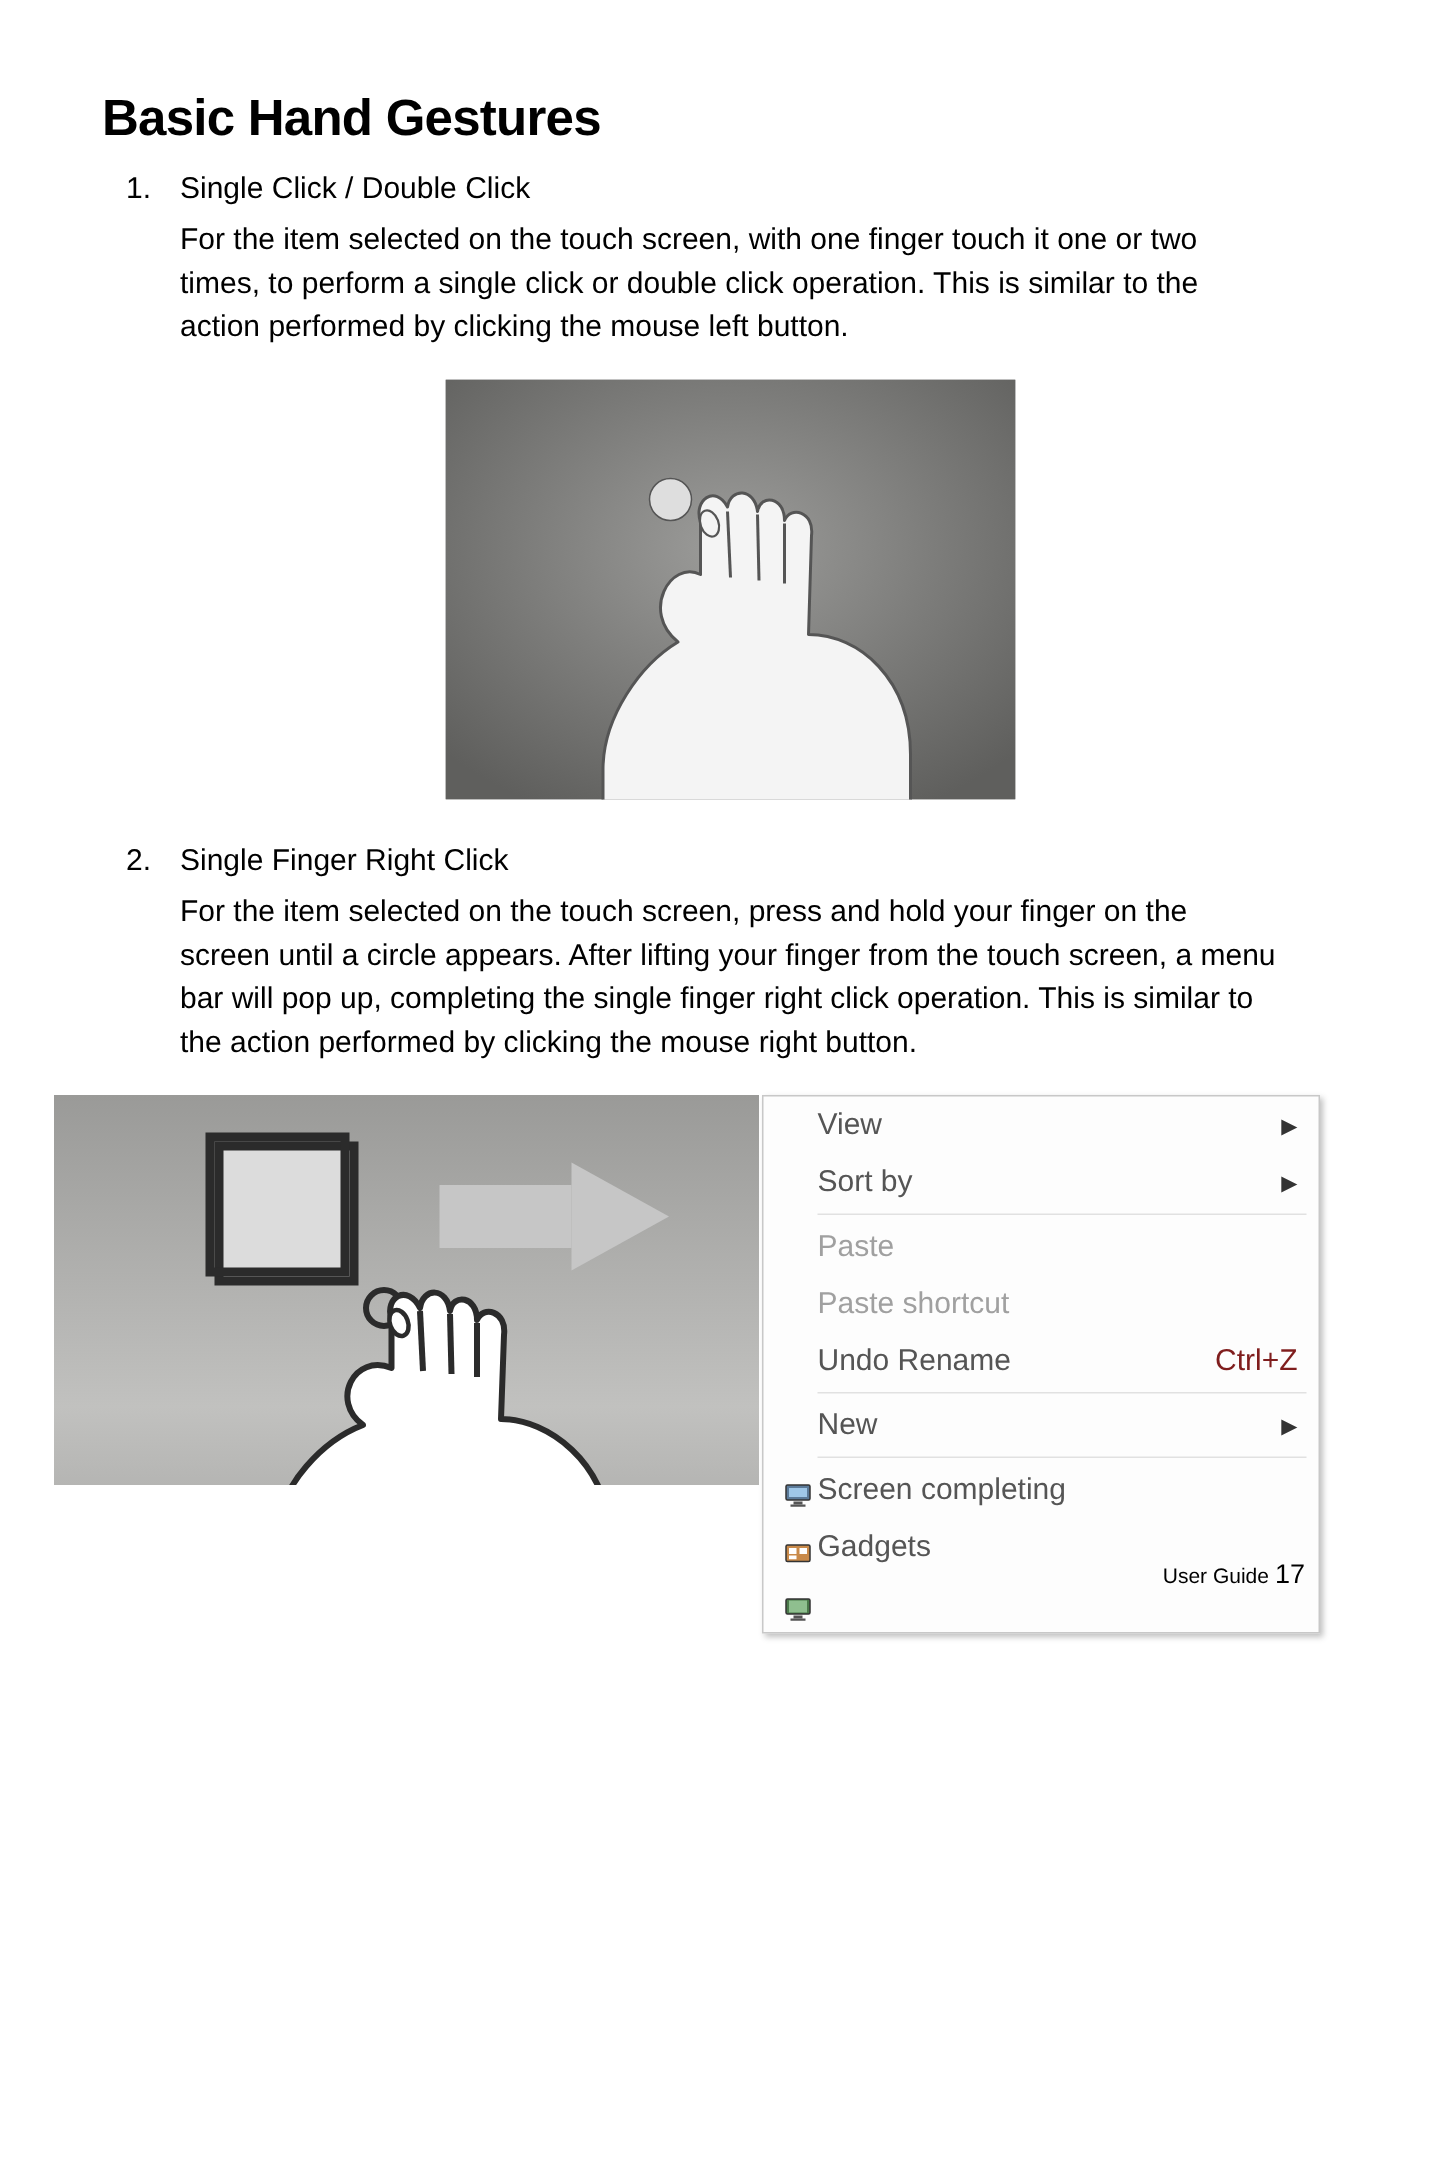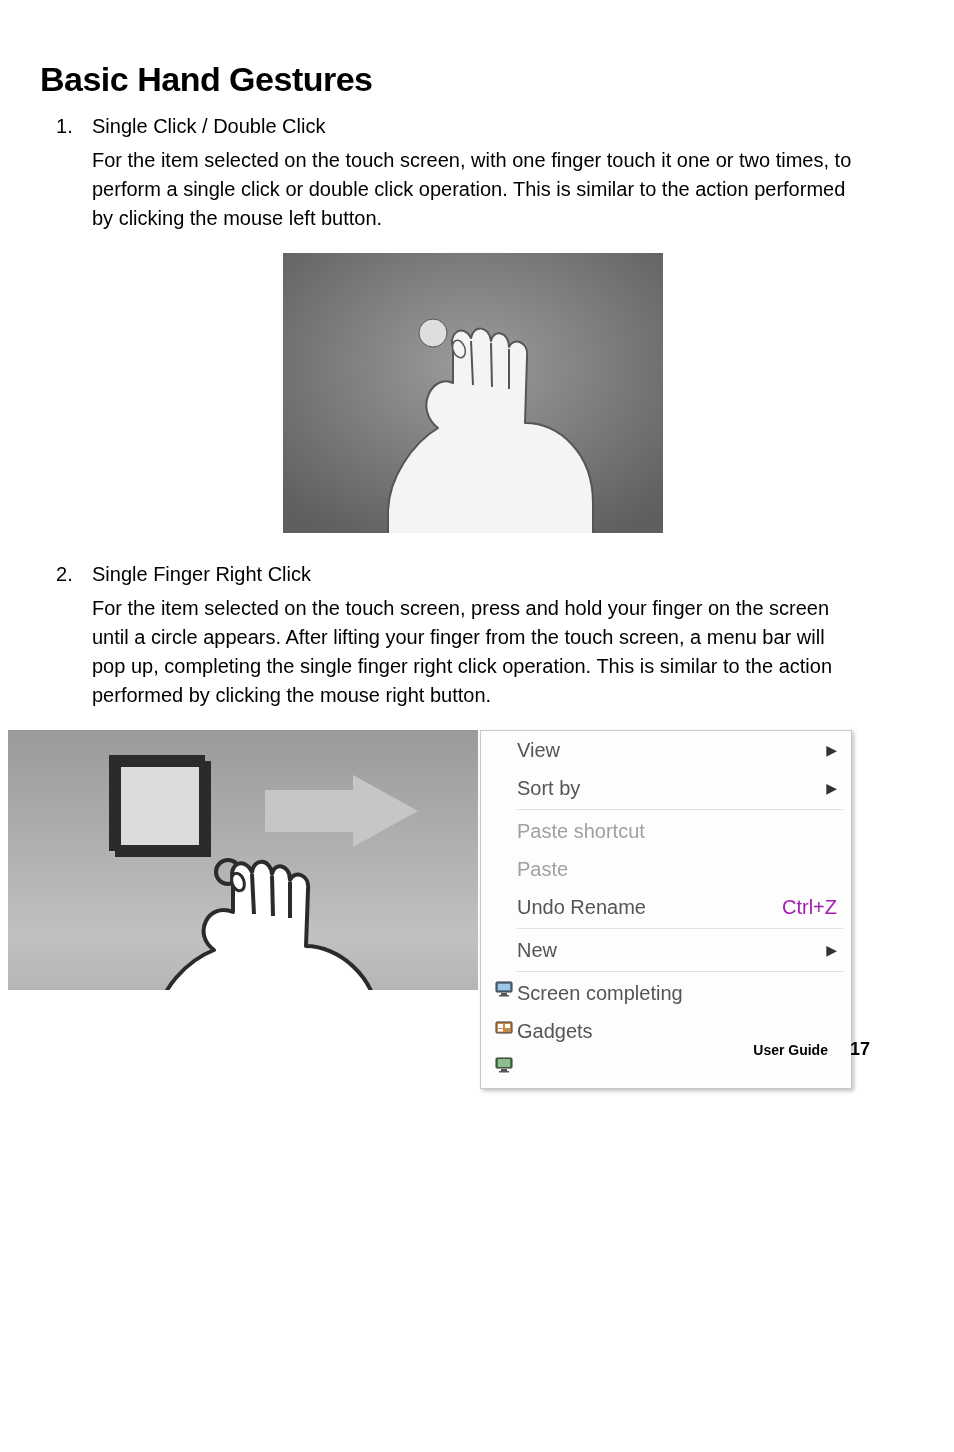--- a/index.html
+++ b/index.html
@@ -7,21 +7,21 @@
     padding: 0;
     background: #ffffff;
     font-family: "Helvetica Neue", Helvetica, Arial, sans-serif;
     color: #000;
   }
   .page {
     width: 954px;
     height: 1120px;
     position: relative;
     box-sizing: border-box;
-    padding: 60px 84px 40px 40px;
+    padding: 60px 84px 40px 68px;
   }
   .title {
     font-size: 34px;
     font-weight: 700;
     letter-spacing: -0.5px;
     margin: 0 0 12px 0;
   }
   .list {
     list-style: none;
     margin: 16px;
@@ -81,39 +81,39 @@
     width: 370px;
     background: #fdfdfd;
     border: 1px solid #c8c8c8;
     box-shadow: 2px 2px 4px rgba(0,0,0,0.25);
     font-family: "Segoe UI", Tahoma, sans-serif;
     font-size: 20px;
     color: #555;
   }
   .context-menu .mi {
     display:flex;
-    align-items:flex-start;
+    align-items:flex-end;
     padding: 6px 14px 6px 10px;
     height: 26px;
     line-height: 26px;
     position: relative;
   }
   .context-menu .mi .icon-slot {
     width: 26px;
     display:flex;
     align-items:center;
     justify-content:center;
     flex:0 0 26px;
   }
   .context-menu .mi .label {
     flex: 1 1 auto;
   }
   .context-menu .mi .shortcut {
     flex: 0 0 auto;
-    color: #a21caf;
+    color: #7f1d1d;
   }
   .context-menu .mi .arrow {
     flex: 0 0 auto;
     width: 12px;
     text-align:right;
     color:#333;
     font-size: 14px;
   }
   .context-menu .mi.disabled .label,
   .context-menu .mi.disabled .shortcut,
@@ -125,22 +125,21 @@
     border-top: 1px solid #e1e1e1;
     margin: 2px 8px 2px 36px;
   }
   .footer {
     position: absolute;
     bottom: 60px;
     right: 84px;
     font-size: 14px;
     display:flex;
     align-items:baseline;
-    gap: 22px;
-    font-weight: bold;
+    gap: 4px;
   }
   .footer .pagenum {
     font-size: 18px;
   }
 </style>
 </head>
 <body>
 
 <div class="page">
 
@@ -234,25 +233,25 @@
               <span class="arrow">▶</span>
             </div>
             <div class="mi">
               <span class="icon-slot"></span>
               <span class="label">Sort by</span>
               <span class="arrow">▶</span>
             </div>
             <hr>
             <div class="mi disabled">
               <span class="icon-slot"></span>
+              <span class="label">Paste</span>
+            </div>
+            <div class="mi disabled">
+              <span class="icon-slot"></span>
               <span class="label">Paste shortcut</span>
-            </div>
-            <div class="mi disabled">
-              <span class="icon-slot"></span>
-              <span class="label">Paste</span>
             </div>
             <div class="mi">
               <span class="icon-slot"></span>
               <span class="label">Undo Rename</span>
               <span class="shortcut">Ctrl+Z</span>
             </div>
             <hr>
             <div class="mi">
               <span class="icon-slot"></span>
               <span class="label">New</span>

